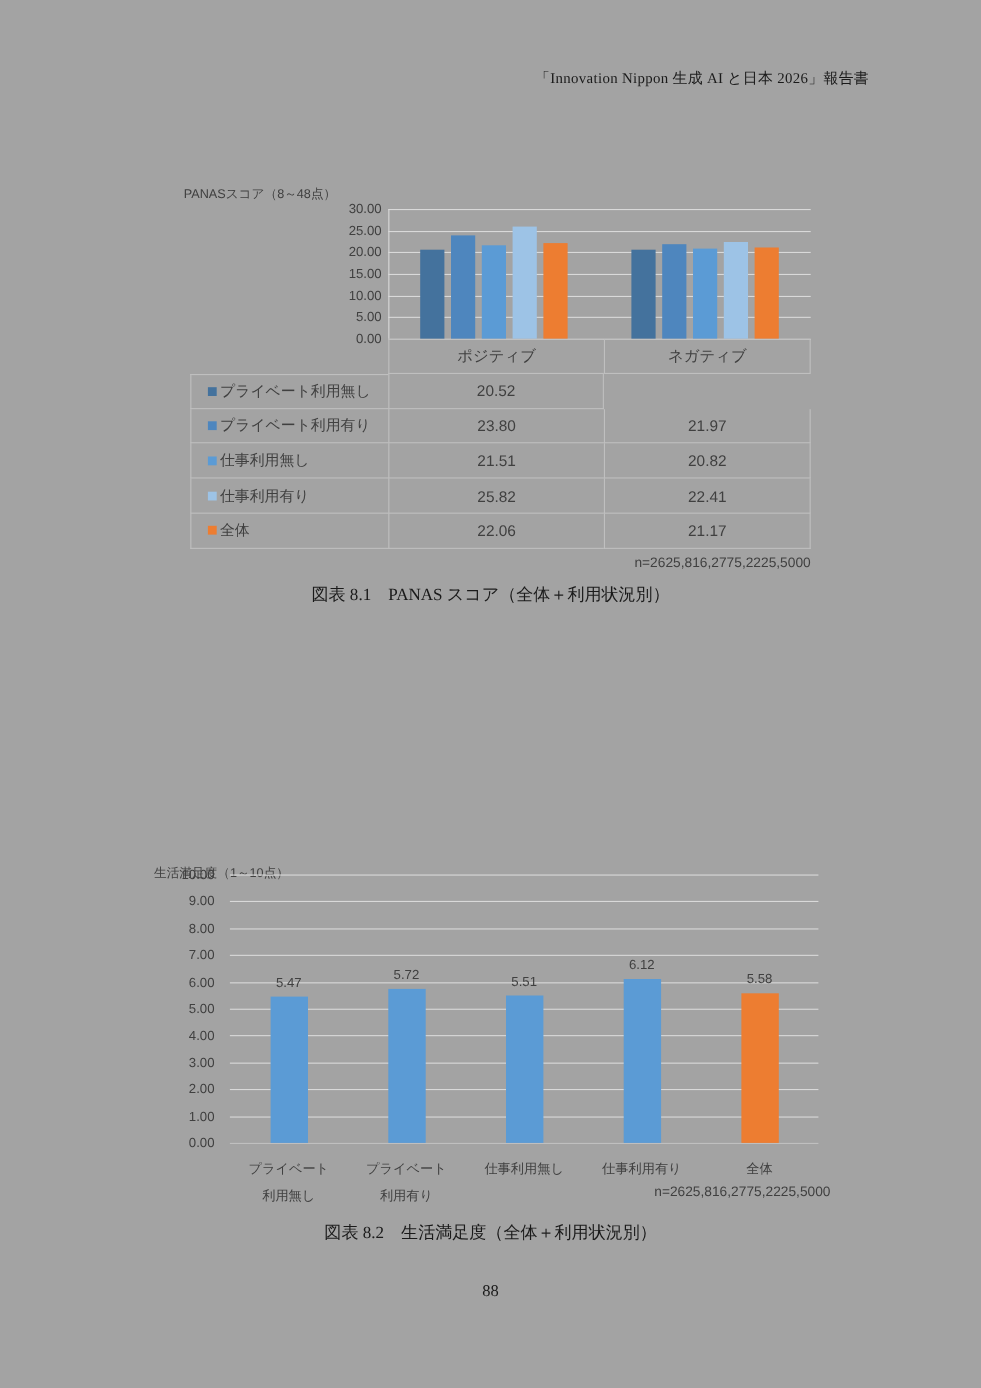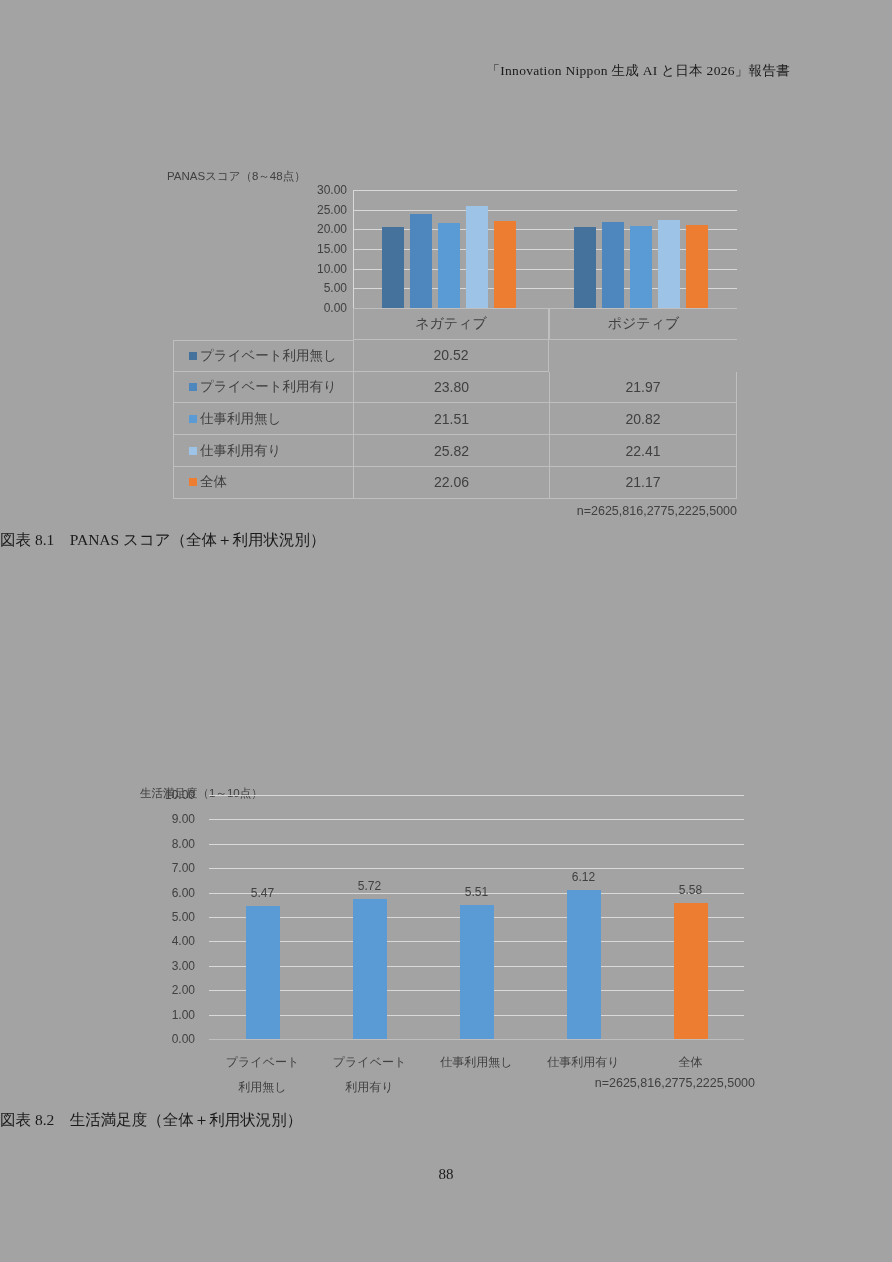--- a/index.html
+++ b/index.html
@@ -15,21 +15,21 @@
   
   .fig{left:0;width:892px;}
   .chart-title{font-size:11.5px;color:#404040;margin-top:21px;}
   .plot{position:absolute;}
   .gl{position:absolute;left:0;width:100%;height:1px;background:#D9D9D9;}
   .vl{position:absolute;left:0;top:0;width:1px;height:100%;background:#D9D9D9;}
   .bar{position:absolute;bottom:0;}
   .yaxis{position:absolute;}
   .ytick{position:absolute;right:0;font-size:12px;color:#404040;line-height:16px;}
   .note{position:absolute;font-size:12.5px;color:#404040;text-align:right;}
-  .caption{position:absolute;left:0;width:892px;font-size:15.5px;color:#1a1a1a;
+  .caption{position:absolute;left:0;width:892px;text-align:center;font-size:15.5px;color:#1a1a1a;
            font-family:"Liberation Serif","DejaVu Serif",serif;}
 
   
   .dtable{position:absolute;left:173px;top:168px;width:564px;}
   .trow{display:grid;grid-template-columns:180px 196px 188px;height:31.8px;box-sizing:border-box;}
   .tc{box-sizing:border-box;display:flex;align-items:center;justify-content:center;
       border-bottom:1px solid #BFBFBF;color:#404040;}
   .tspacer{border:none;}
   .th{font-size:14px;border-top:1px solid #BFBFBF;border-left:1px solid #BFBFBF;}
   .th.last{border-right:1px solid #BFBFBF;}
@@ -87,22 +87,22 @@
         <div class="bar" style="left: 221px; width: 22px; height: 80.7px; background: rgb(68, 114, 157);"></div>
         <div class="bar" style="left: 249px; width: 22px; height: 86.4px; background: rgb(78, 134, 190);"></div>
         <div class="bar" style="left: 277px; width: 22px; height: 81.9px; background: rgb(91, 155, 213);"></div>
         <div class="bar" style="left: 305px; width: 22px; height: 88.1px; background: rgb(157, 195, 230);"></div>
         <div class="bar" style="left: 333px; width: 22px; height: 83.3px; background: rgb(237, 125, 49);"></div>
       </div>
 
     <div class="dtable">
       <div class="trow">
         <div class="tc tspacer"></div>
+        <div class="tc th">ポジティブ</div>
         <div class="tc th last">ネガティブ</div>
-        <div class="tc th">ポジティブ</div>
       </div>
       <div>
           <div class="trow first">
             <div class="tc tl"><span class="sq" style="background: rgb(68, 114, 157);"></span>プライベート利用無し</div>
             <div class="tc tv last">20.52</div>
           </div>
           <div class="trow">
             <div class="tc tl"><span class="sq" style="background: rgb(78, 134, 190);"></span>プライベート利用有り</div>
             <div class="tc tv">23.80</div>
             <div class="tc tv last">21.97</div>

